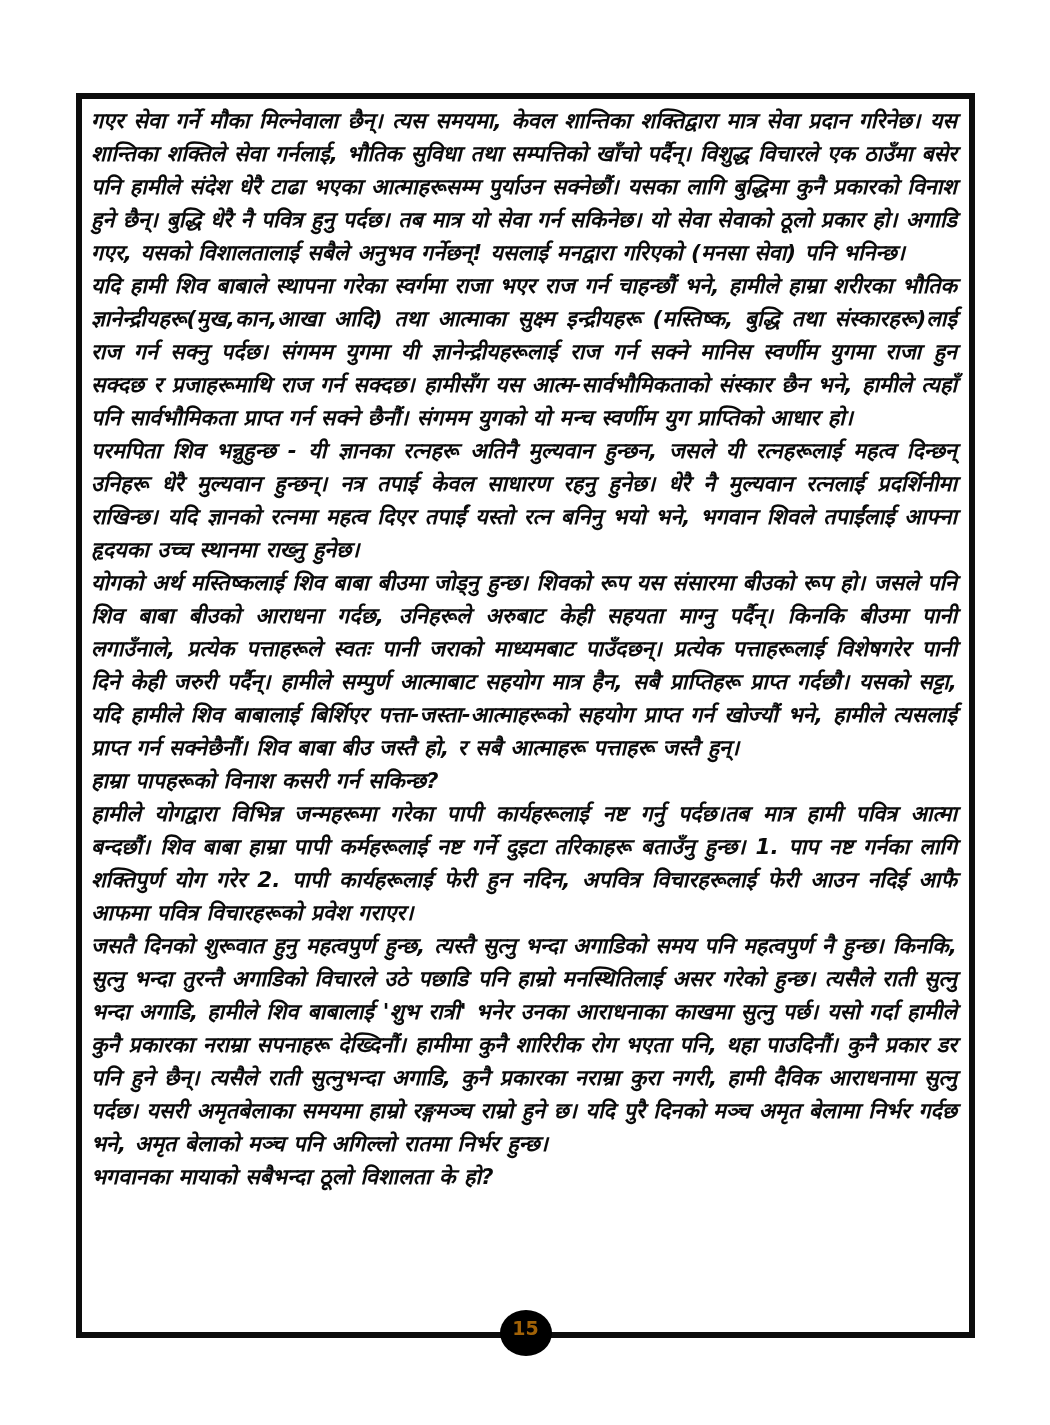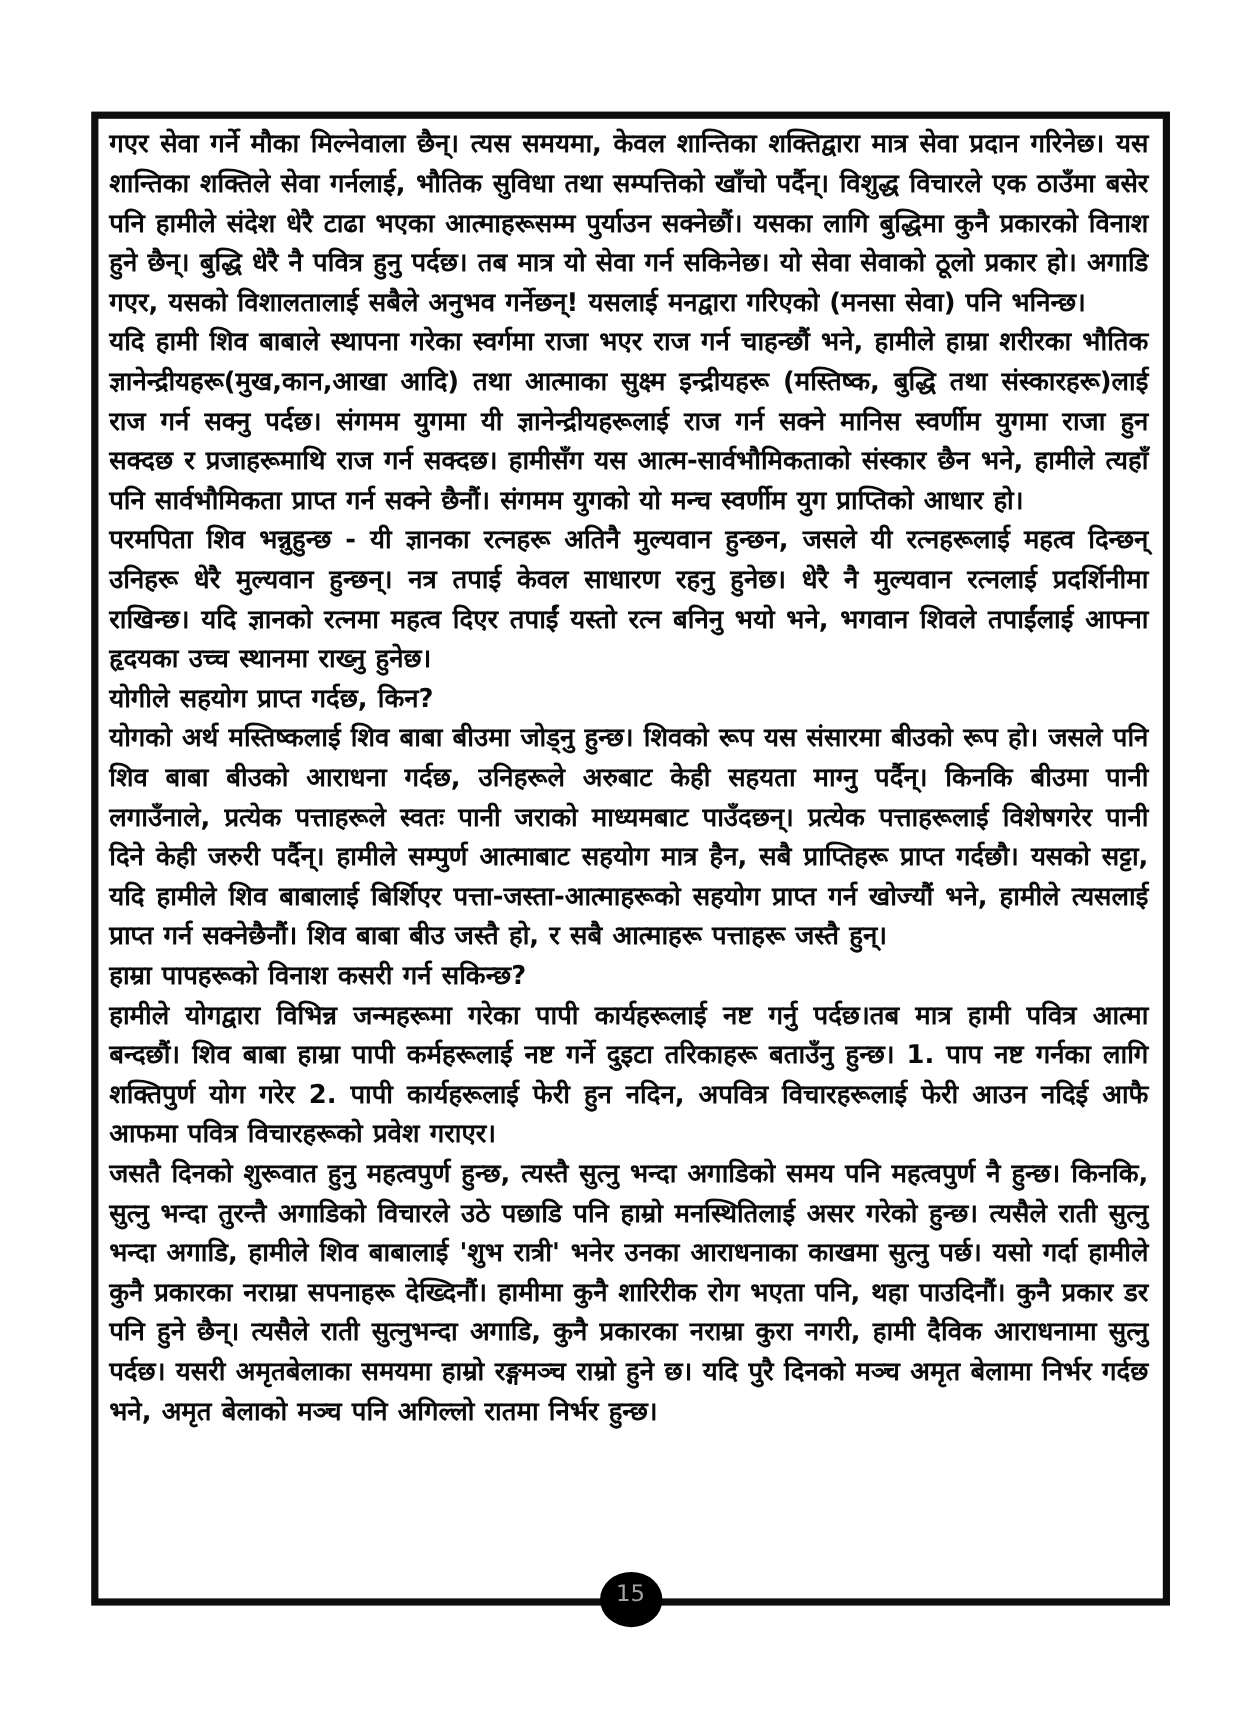--- a/index.html
+++ b/index.html
@@ -33,56 +33,57 @@
     font-weight: 600;
     text-align: justify;
     letter-spacing: 0;
     word-spacing: 1px;
     -webkit-hyphens: none;
     hyphens: none;
   }
   .para, .question {
     margin: 0;
     padding: 0;
+    font-style: italic;
   }
   .question {
     text-align: left;
   }
   .page-badge {
     position: absolute;
     left: 50%;
     bottom: -24px;
     transform: translateX(-50%);
     width: 52px;
     height: 46px;
     background: #000000;
     border-radius: 50%;
     display: flex;
     align-items: center;
     justify-content: center;
     padding-bottom: 10px;
     box-sizing: border-box;
   }
   .page-badge span {
-    color: #a3a3a3;
+    color: #a16207;
     font-size: 19px;
-    font-weight: normal;
+    font-weight: bold;
     font-family: "DejaVu Sans", sans-serif;
   }
 </style>
 </head>
 <body>
 
 <div class="frame">
   <div class="text-area">
     <p class="para">गएर सेवा गर्ने मौका मिल्नेवाला छैन्। त्यस समयमा, केवल शान्तिका शक्तिद्वारा मात्र सेवा प्रदान गरिनेछ। यस शान्तिका शक्तिले सेवा गर्नलाई, भौतिक सुविधा तथा सम्पत्तिको खाँचो पर्दैन्। विशुद्ध विचारले एक ठाउँमा बसेर पनि हामीले संदेश धेरै टाढा भएका आत्माहरूसम्म पुर्याउन सक्नेछौं। यसका लागि बुद्धिमा कुनै प्रकारको विनाश हुने छैन्। बुद्धि धेरै नै पवित्र हुनु पर्दछ। तब मात्र यो सेवा गर्न सकिनेछ। यो सेवा सेवाको ठूलो प्रकार हो। अगाडि गएर, यसको विशालतालाई सबैले अनुभव गर्नेछन्! यसलाई मनद्वारा गरिएको (मनसा सेवा) पनि भनिन्छ।</p>
     <p class="para">यदि हामी शिव बाबाले स्थापना गरेका स्वर्गमा राजा भएर राज गर्न चाहन्छौं भने, हामीले हाम्रा शरीरका भौतिक ज्ञानेन्द्रीयहरू(मुख,कान,आखा आदि) तथा आत्माका सुक्ष्म इन्द्रीयहरू (मस्तिष्क, बुद्धि तथा संस्कारहरू)लाई राज गर्न सक्नु पर्दछ। संगमम युगमा यी ज्ञानेन्द्रीयहरूलाई राज गर्न सक्ने मानिस स्वर्णीम युगमा राजा हुन सक्दछ र प्रजाहरूमाथि राज गर्न सक्दछ। हामीसँग यस आत्म-सार्वभौमिकताको संस्कार छैन भने, हामीले त्यहाँ पनि सार्वभौमिकता प्राप्त गर्न सक्ने छैनौं। संगमम युगको यो मन्च स्वर्णीम युग प्राप्तिको आधार हो।</p>
     <p class="para">परमपिता शिव भन्नुहुन्छ - यी ज्ञानका रत्नहरू अतिनै मुल्यवान हुन्छन, जसले यी रत्नहरूलाई महत्व दिन्छन् उनिहरू धेरै मुल्यवान हुन्छन्। नत्र तपाई केवल साधारण रहनु हुनेछ। धेरै नै मुल्यवान रत्नलाई प्रदर्शिनीमा राखिन्छ। यदि ज्ञानको रत्नमा महत्व दिएर तपाईं यस्तो रत्न बनिनु भयो भने, भगवान शिवले तपाईंलाई आफ्ना हृदयका उच्च स्थानमा राख्नु हुनेछ।</p>
-    <p class="question">योगीले सहयोग प्राप्त गर्दछ, किन?</p>
     <p class="para">योगको अर्थ मस्तिष्कलाई शिव बाबा बीउमा जोड्नु हुन्छ। शिवको रूप यस संसारमा बीउको रूप हो। जसले पनि शिव बाबा बीउको आराधना गर्दछ, उनिहरूले अरुबाट केही सहयता माग्नु पर्दैन्। किनकि बीउमा पानी लगाउँनाले, प्रत्येक पत्ताहरूले स्वतः पानी जराको माध्यमबाट पाउँदछन्। प्रत्येक पत्ताहरूलाई विशेषगरेर पानी दिने केही जरुरी पर्दैन्। हामीले सम्पुर्ण आत्माबाट सहयोग मात्र हैन, सबै प्राप्तिहरू प्राप्त गर्दछौ। यसको सट्टा, यदि हामीले शिव बाबालाई बिर्शिएर पत्ता-जस्ता-आत्माहरूको सहयोग प्राप्त गर्न खोज्यौं भने, हामीले त्यसलाई प्राप्त गर्न सक्नेछैनौं। शिव बाबा बीउ जस्तै हो, र सबै आत्माहरू पत्ताहरू जस्तै हुन्।</p>
     <p class="question">हाम्रा पापहरूको विनाश कसरी गर्न सकिन्छ?</p>
     <p class="para">हामीले योगद्वारा विभिन्न जन्महरूमा गरेका पापी कार्यहरूलाई नष्ट गर्नु पर्दछ।तब मात्र हामी पवित्र आत्मा बन्दछौं। शिव बाबा हाम्रा पापी कर्महरूलाई नष्ट गर्ने दुइटा तरिकाहरू बताउँनु हुन्छ। 1. पाप नष्ट गर्नका लागि शक्तिपुर्ण योग गरेर 2. पापी कार्यहरूलाई फेरी हुन नदिन, अपवित्र विचारहरूलाई फेरी आउन नदिई आफै आफमा पवित्र विचारहरूको प्रवेश गराएर।</p>
     <p class="para">जसतै दिनको शुरूवात हुनु महत्वपुर्ण हुन्छ, त्यस्तै सुत्नु भन्दा अगाडिको समय पनि महत्वपुर्ण नै हुन्छ। किनकि, सुत्नु भन्दा तुरन्तै अगाडिको विचारले उठे पछाडि पनि हाम्रो मनस्थितिलाई असर गरेको हुन्छ। त्यसैले राती सुत्नु भन्दा अगाडि, हामीले शिव बाबालाई 'शुभ रात्री' भनेर उनका आराधनाका काखमा सुत्नु पर्छ। यसो गर्दा हामीले कुनै प्रकारका नराम्रा सपनाहरू देख्दिनौं। हामीमा कुनै शारिरीक रोग भएता पनि, थहा पाउदिनौं। कुनै प्रकार डर पनि हुने छैन्। त्यसैले राती सुत्नुभन्दा अगाडि, कुनै प्रकारका नराम्रा कुरा नगरी, हामी दैविक आराधनामा सुत्नु पर्दछ। यसरी अमृतबेलाका समयमा हाम्रो रङ्गमञ्च राम्रो हुने छ। यदि पुरै दिनको मञ्च अमृत बेलामा निर्भर गर्दछ भने, अमृत बेलाको मञ्च पनि अगिल्लो रातमा निर्भर हुन्छ।</p>
+    <p class="question">भगवानका मायाको सबैभन्दा ठूलो विशालता के हो?</p>
   </div>
   <div class="page-badge">
     <span>15</span>
   </div>
 </div>
 
 </body></html>

